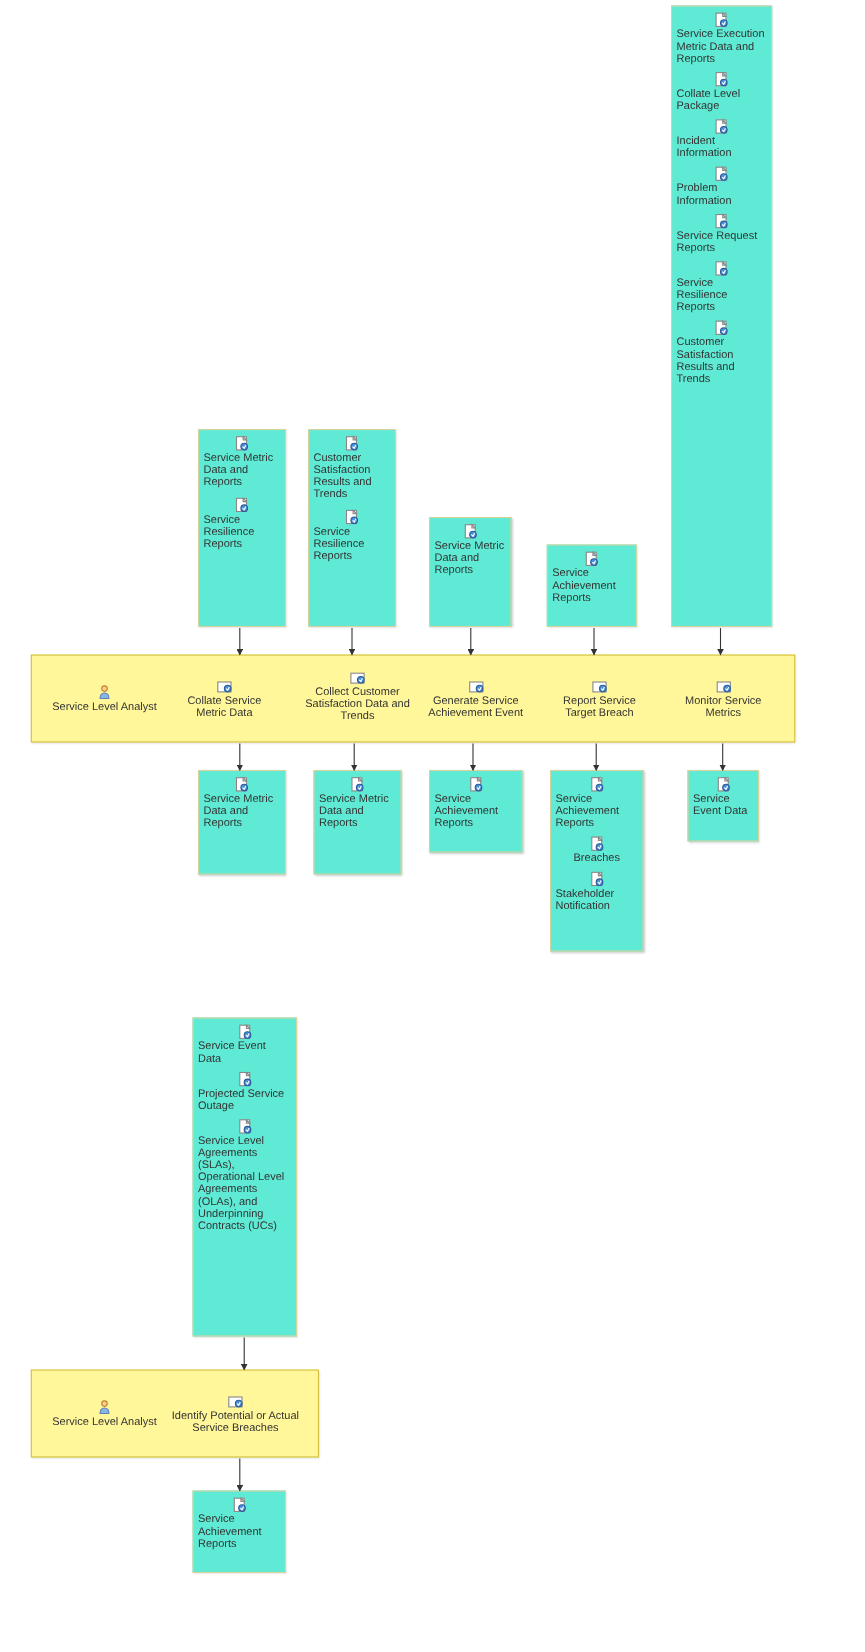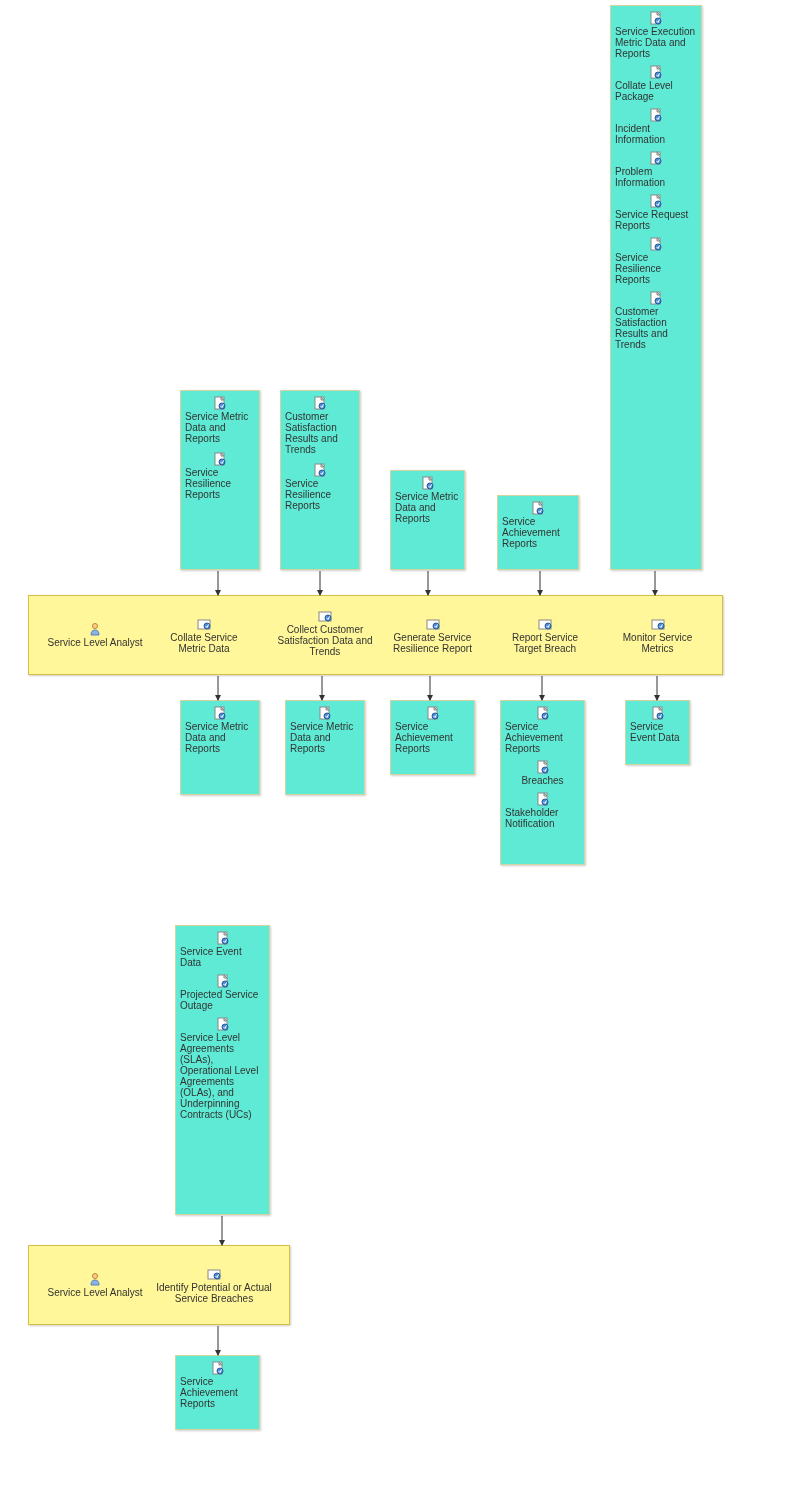--- a/index.html
+++ b/index.html
@@ -146,21 +146,21 @@
 <div class="cell" style="left:275px;top:597px;width:100px;height:72px">
 <svg class="ic">
         <use href="#act"></use>
       </svg>
 <div class="lbl">Collect Customer Satisfaction Data and Trends</div>
 </div>
 <div class="cell" style="left:380px;top:597px;width:105px;height:76px">
 <svg class="ic">
         <use href="#act"></use>
       </svg>
-<div class="lbl">Generate Service Resilience Report</div>
+<div class="lbl">Generate Service Achievement Event</div>
 </div>
 <div class="cell" style="left:495px;top:597px;width:100px;height:76px">
 <svg class="ic">
         <use href="#act"></use>
       </svg>
 <div class="lbl">Report Service Target Breach</div>
 </div>
 <div class="cell" style="left:605px;top:597px;width:105px;height:76px">
 <svg class="ic">
         <use href="#act"></use>

